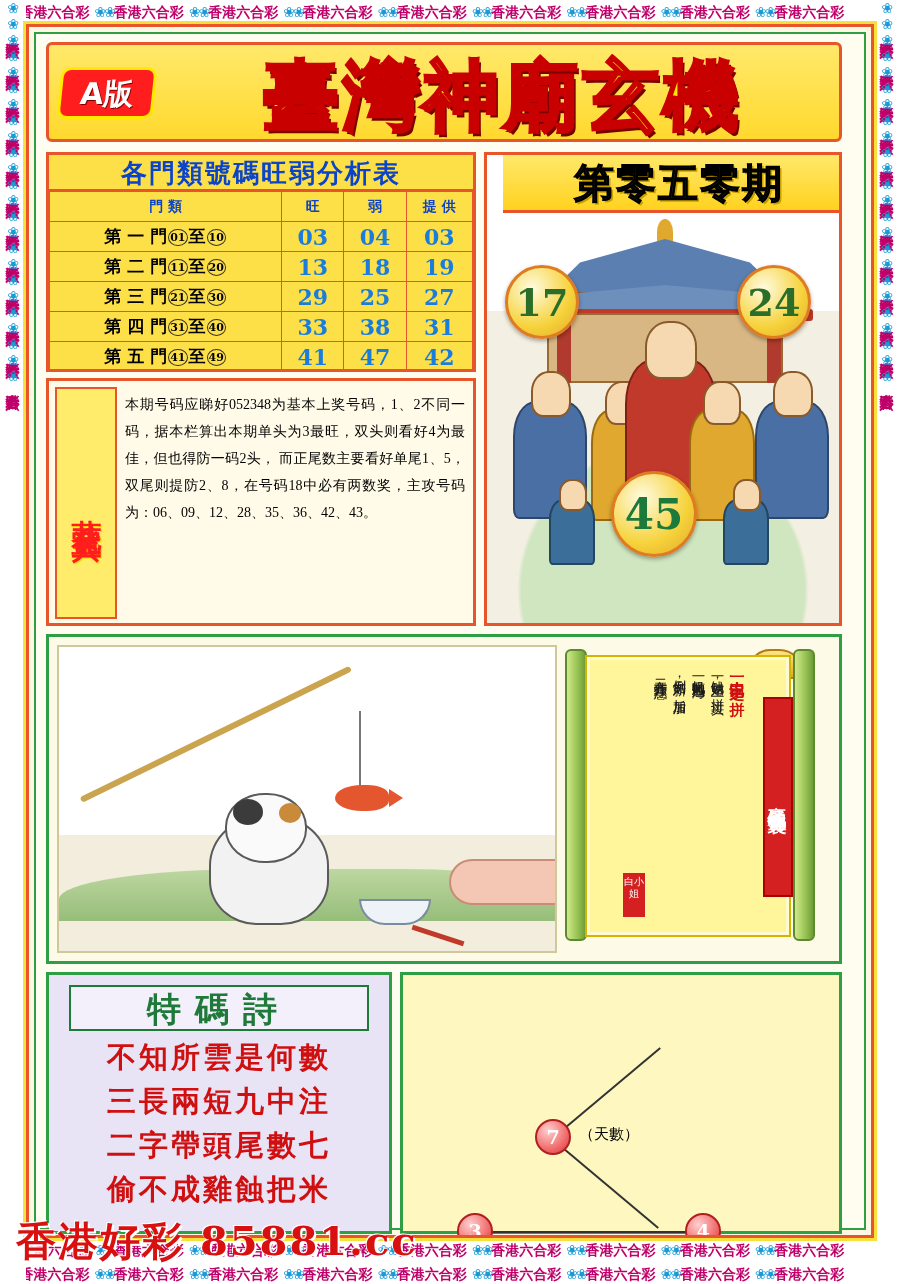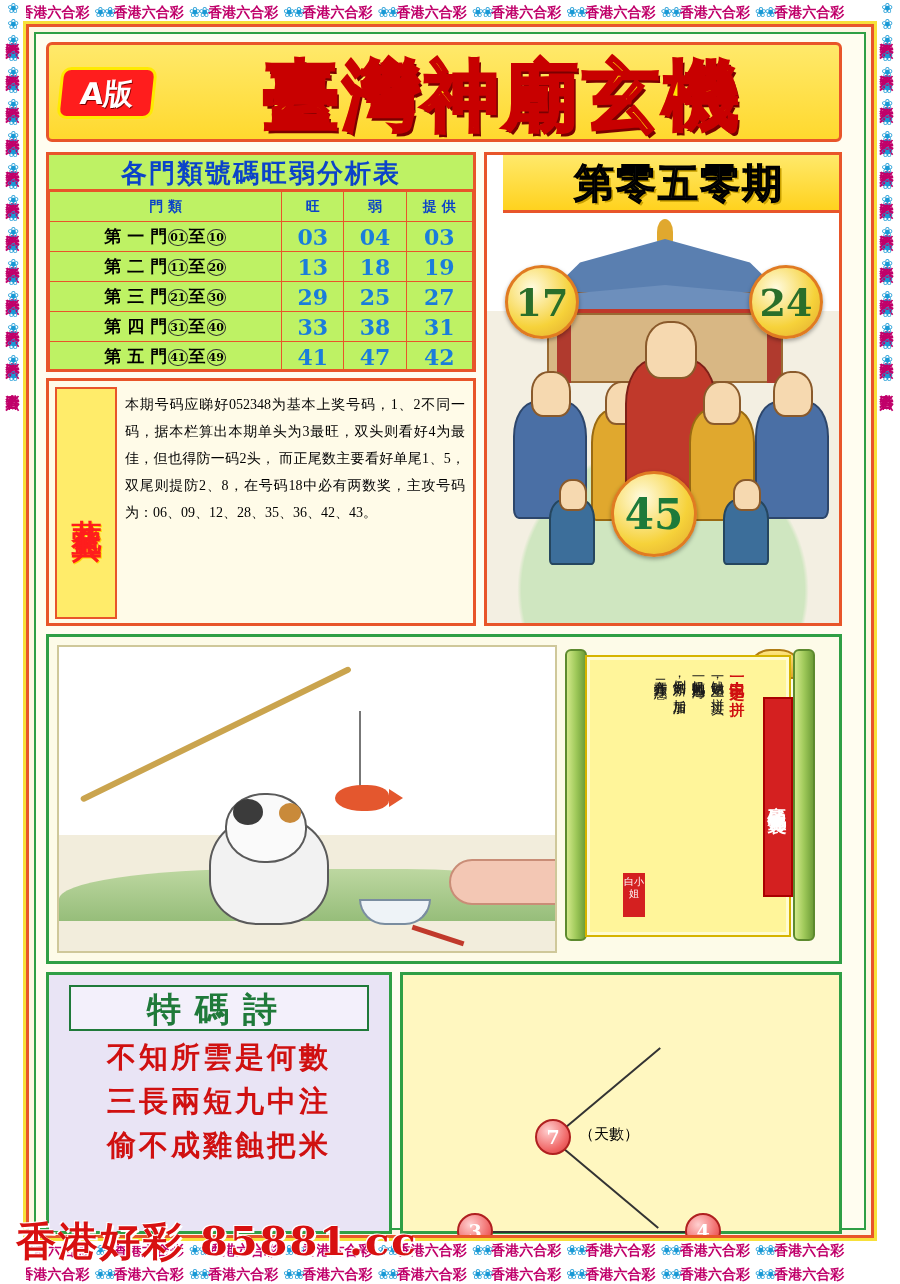--- a/index.html
+++ b/index.html
@@ -58,21 +58,21 @@
     font-size:76px; font-weight:bold; line-height:90px; letter-spacing:4px;
     text-align:center;
     color:#ffe400;
     -webkit-text-stroke:3px #c80000;
     text-shadow:3px 4px 0 #7a0000, -1px -1px 0 #ff8a00;
   }
 
   
   .tbl-box {
     position:absolute; left:10px; top:118px; width:430px; height:220px;
-    background:#bef264; border:3px solid #e8552a;
+    background:#fde047; border:3px solid #e8552a;
   }
   .tbl-title {
     height:36px; line-height:36px; text-align:center;
     font-family:"DejaVu Serif","Liberation Serif",serif;
     font-size:26px; font-weight:bold; color:#0b43c9;
     border-bottom:2px solid #e8552a; letter-spacing:2px;
   }
   table.an { width:100%; border-collapse:collapse; }
   table.an th, table.an td {
     border:1px solid #e8552a; text-align:center; height:30px;
@@ -168,21 +168,21 @@
   }
   .ball {
     position:absolute; border-radius:50%;
     background:radial-gradient(circle at 35% 30%, #fffbe0, #f6d23a 60%, #e0a82e);
     border:3px solid #e07b22;
     font-family:"DejaVu Serif","Liberation Serif",serif;
     font-weight:bold; text-align:center; color:#1a6b2a;
     box-shadow:0 2px 4px rgba(0,0,0,.35);
   }
   .ball.b17 { left:18px; top:52px; width:74px; height:74px; font-size:38px; line-height:70px; color:#2a6e2a; }
-  .ball.b24 { right:16px; top:52px; width:74px; height:74px; font-size:38px; line-height:70px; color:#2a6e2a; }
+  .ball.b24 { right:28px; top:52px; width:74px; height:74px; font-size:38px; line-height:70px; color:#2a6e2a; }
   .ball.b45 { left:124px; top:258px; width:86px; height:86px; font-size:42px; line-height:82px; color:#1d7a3a; }
 
   
   .mid-box {
     position:absolute; left:10px; top:600px; width:796px; height:330px;
     border:3px solid #2f9f45; background:#fdfbe8;
   }
   .cat-pic {
     position:absolute; left:8px; top:8px; width:500px; height:308px;
     border:2px solid #cfc89a;
@@ -481,20 +481,21 @@
         <span>赢钱锦囊</span>
       </div>
     </div>
   </div>
 
   <div class="poem-box">
     <div class="poem-title">特碼詩</div>
     <div id="poem-lines">
           <div class="poem-line">不知所雲是何數</div>
           <div class="poem-line">三長兩短九中注</div>
+          <div class="poem-line">二字帶頭尾數七</div>
           <div class="poem-line">偷不成雞蝕把米</div>
         </div>
   </div>
 
   <div class="verse-box">
     <div class="tri">
       <div class="tline" style="left:148px;top:22px;width:140px;transform:rotate(40deg);"></div>
       <div class="tline" style="left:150px;top:22px;width:140px;transform:rotate(-40deg) translateX(0);transform-origin:left center;"></div>
       <div class="tline" style="left:72px;top:116px;width:228px;"></div>
       <div class="node" style="left:132px;top:4px;">7</div>

